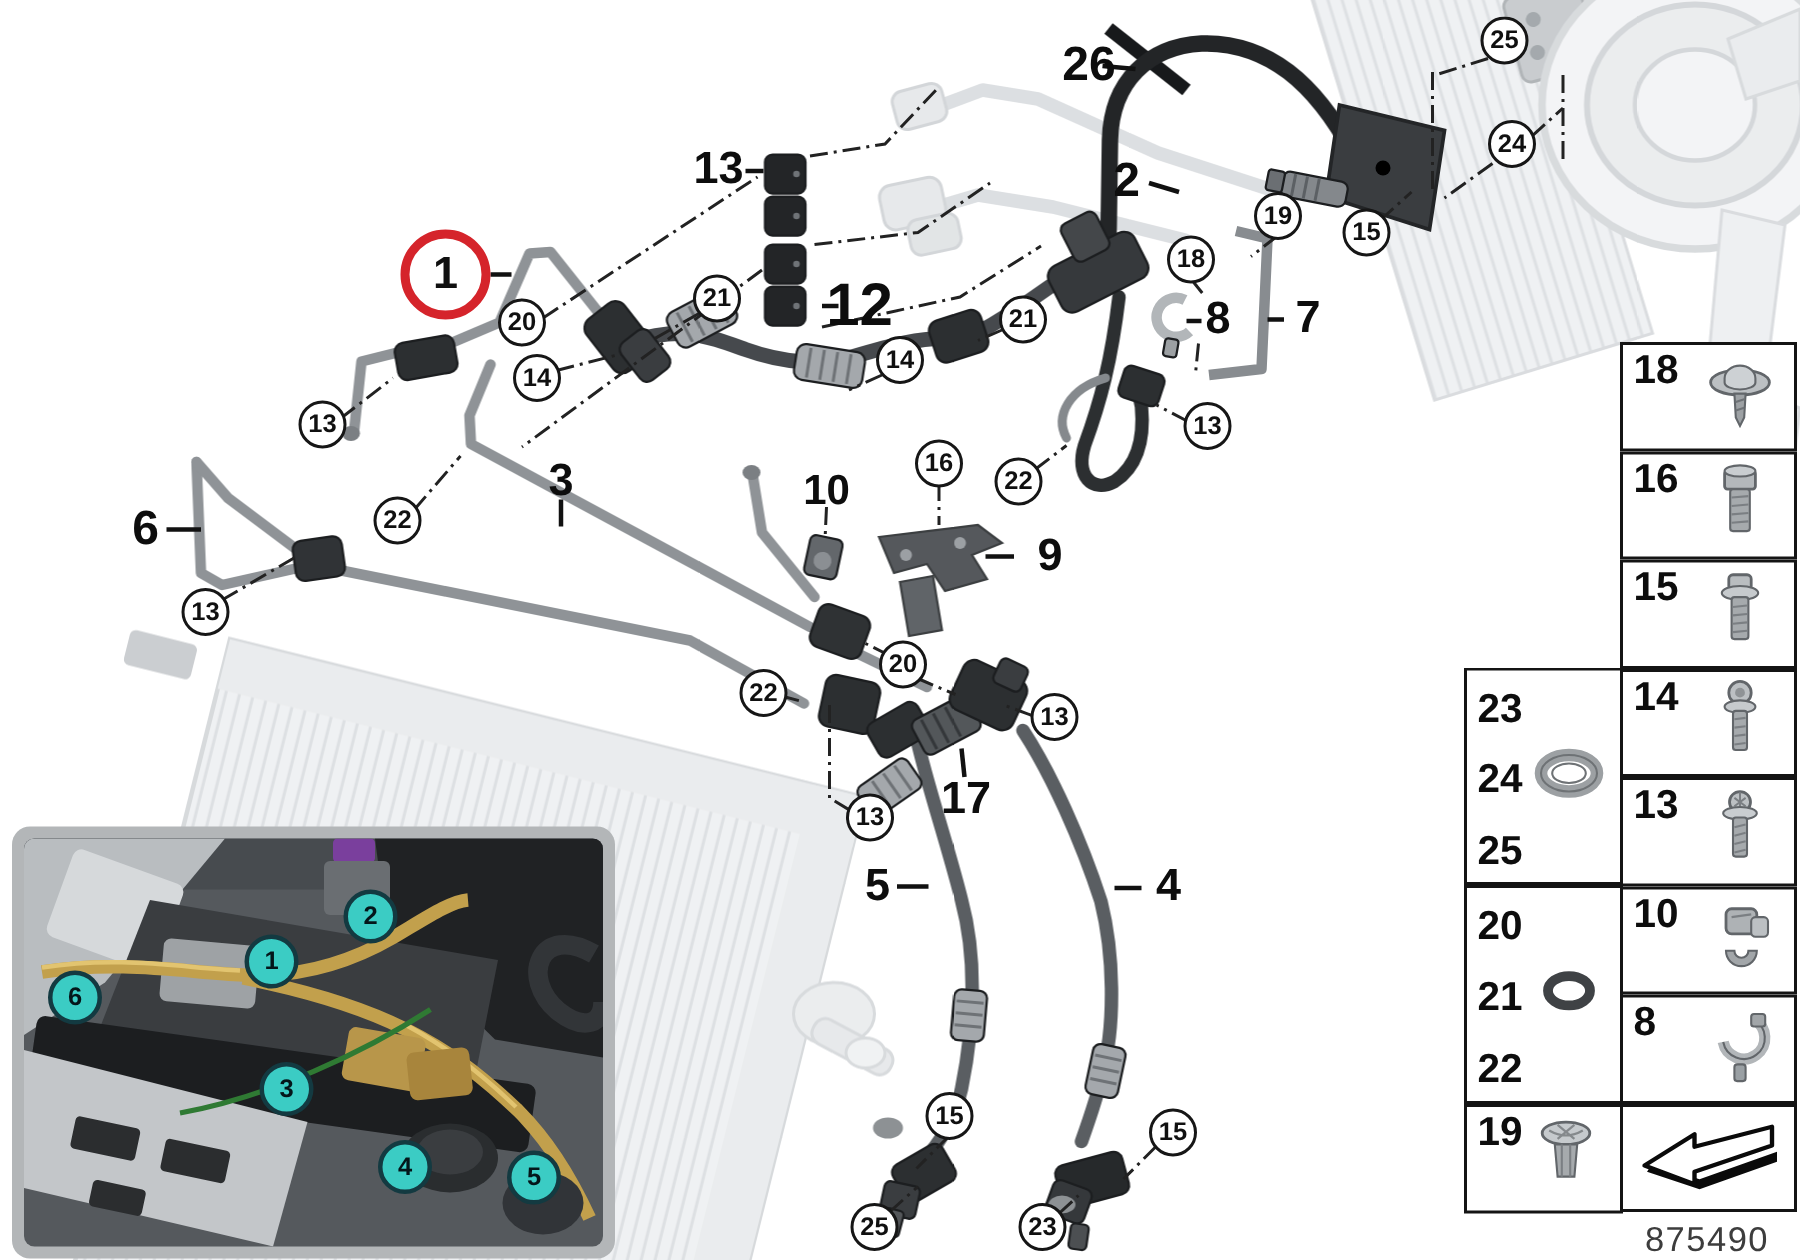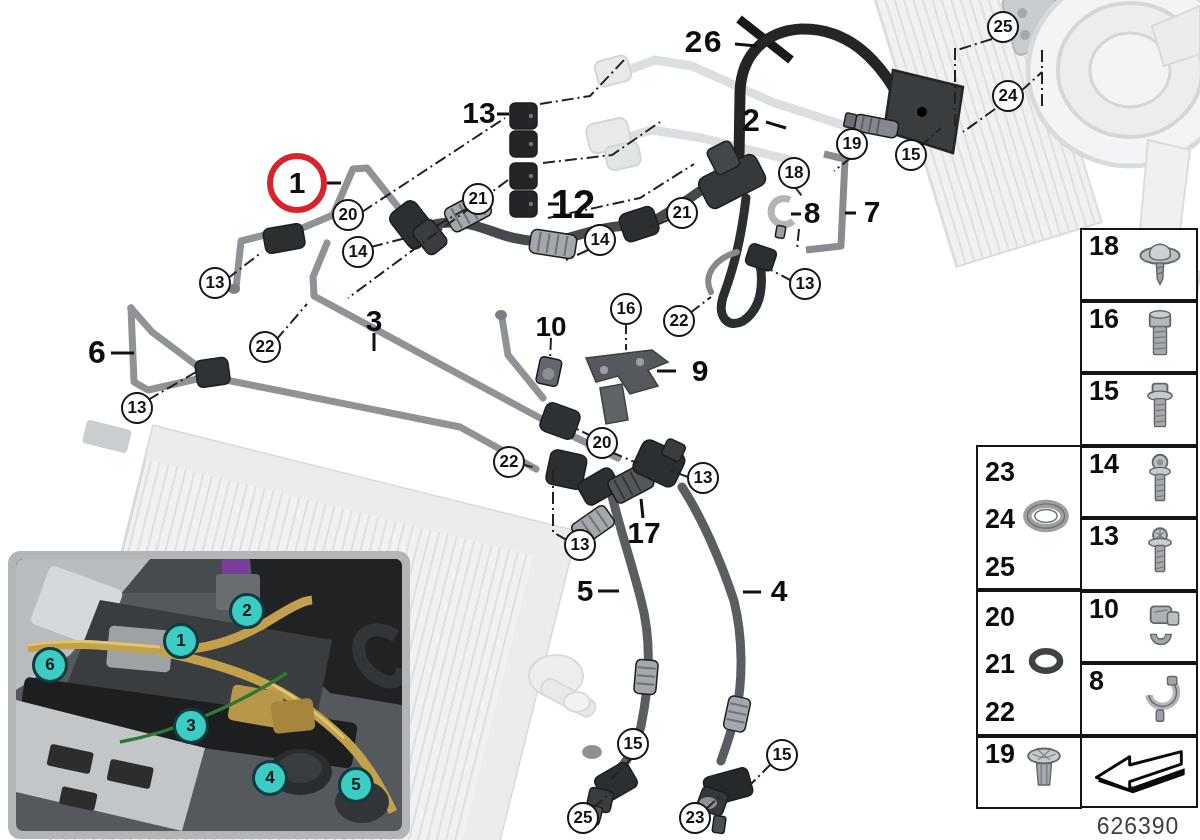--- a/index.html
+++ b/index.html
@@ -493,21 +493,21 @@
       <div class="callout circle" style="left: 583px; top: 818px;">25</div>
       <div class="callout circle" style="left: 695px; top: 818px;">23</div>
       <div class="callout circle" style="left: 782px; top: 755px;">15</div>
       <div class="callout cyan" style="left: 181px; top: 641px;">1</div>
       <div class="callout cyan" style="left: 247px; top: 611px;">2</div>
       <div class="callout cyan" style="left: 191px; top: 726px;">3</div>
       <div class="callout cyan" style="left: 270px; top: 778px;">4</div>
       <div class="callout cyan" style="left: 356px; top: 785px;">5</div>
       <div class="callout cyan" style="left: 50px; top: 665px;">6</div>
       <div class="callout red" style="left: 297px; top: 183px;">1</div>
-      <div class="plain-label" style="left: 703px; top: 43px; font-size: 32px; font-family: Liberation Mono, monospace;">26</div>
+      <div class="plain-label" style="left: 726px; top: 43px; font-size: 32px;">26</div>
       <div class="plain-label" style="left: 751px; top: 120px; font-size: 32px;">2</div>
       <div class="plain-label" style="left: 479px; top: 113px; font-size: 30px;">13</div>
       <div class="plain-label" style="left: 573px; top: 204px; font-size: 40px;">12</div>
       <div class="plain-label" style="left: 374px; top: 321px; font-size: 30px;">3</div>
       <div class="plain-label" style="left: 97px; top: 352px; font-size: 32px;">6</div>
       <div class="plain-label" style="left: 872px; top: 212px; font-size: 30px;">7</div>
       <div class="plain-label" style="left: 812px; top: 213px; font-size: 30px;">8</div>
       <div class="plain-label" style="left: 700px; top: 371px; font-size: 30px;">9</div>
       <div class="plain-label" style="left: 551px; top: 327px; font-size: 28px;">10</div>
       <div class="plain-label" style="left: 644px; top: 533px; font-size: 30px;">17</div>
@@ -576,15 +576,15 @@
           </svg></div>
       </div>
       <div class="legend-cell single" style="left: 976px; top: 736px; width: 106px; height: 72.5px;">
         <div class="nums" style="line-height: 1.1;">19</div>
         <div class="ic"><svg width="56" height="60" viewBox="0 0 60 60">
             <use href="#i-rivet"></use>
           </svg></div>
       </div>
     </div>
 
-<div id="part-number">626390</div>
+<div id="part-number">875490</div>
 
 </div>
 
 </body></html>

